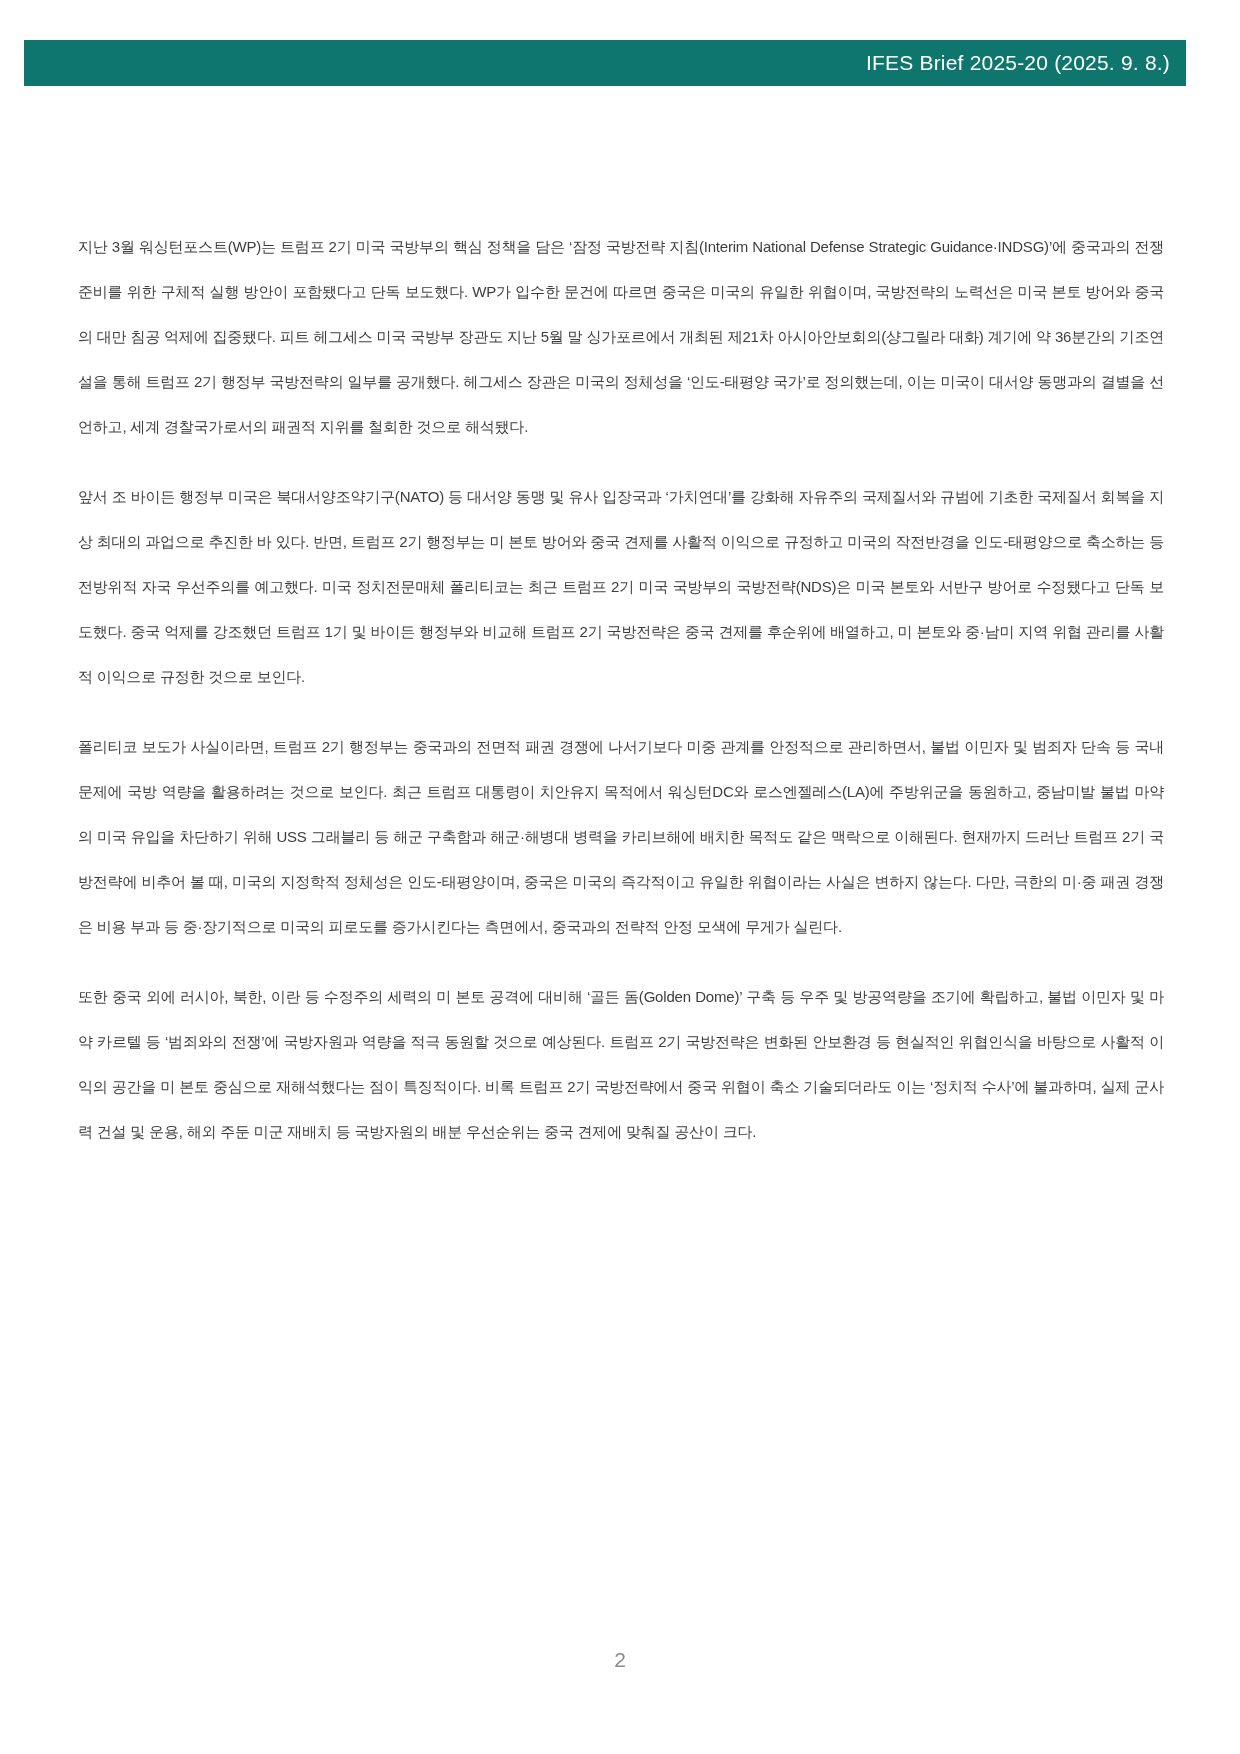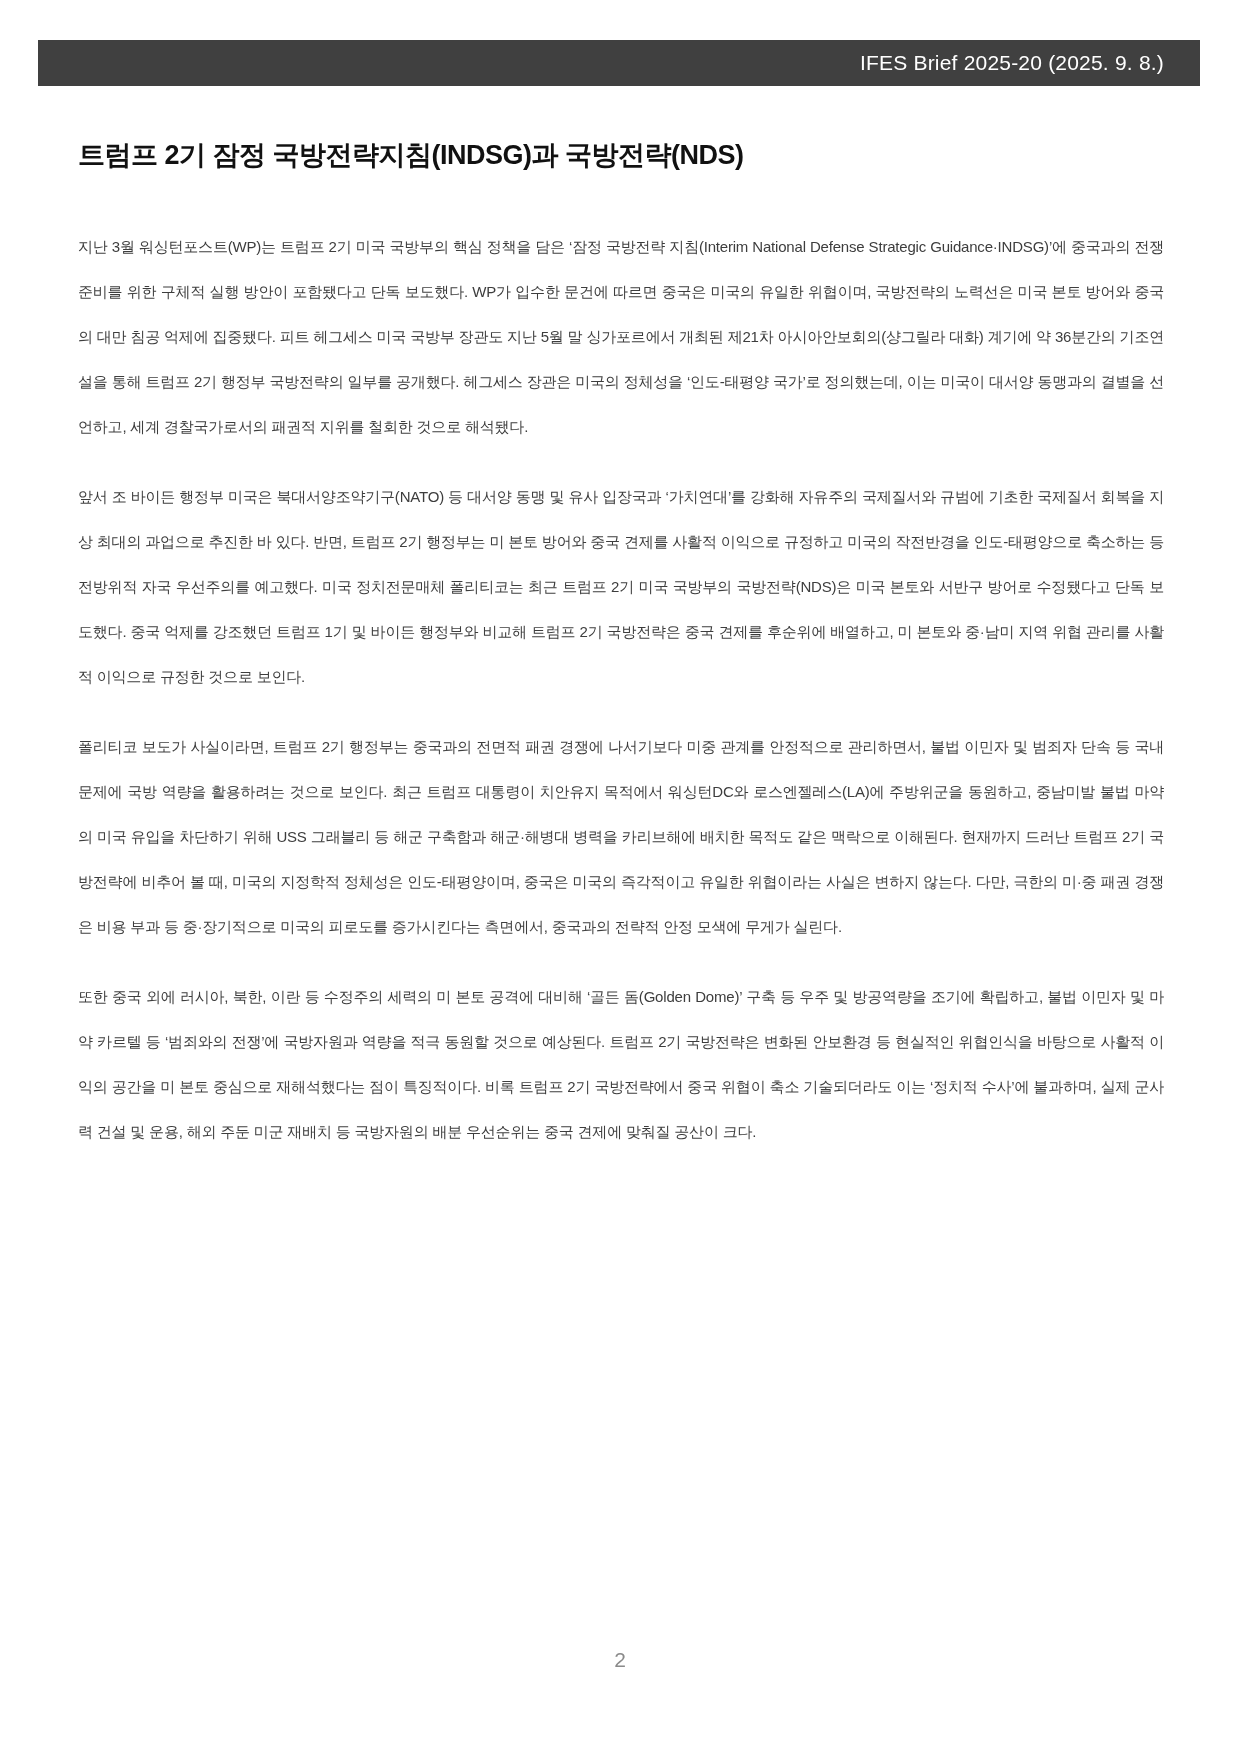--- a/index.html
+++ b/index.html
@@ -12,29 +12,29 @@
     overflow: hidden;
   }
   .page {
     width: 1240px;
     height: 1754px;
     background: #ffffff;
     position: relative;
   }
   .header-bar {
     position: absolute;
-    left: 38px;
+    left: 24px;
     top: 40px;
     width: 1162px;
     height: 46px;
-    background: #404040;
+    background: #0f766e;
     display: flex;
     align-items: center;
     justify-content: flex-end;
-    padding-right: 36px;
+    padding-right: 16px;
   }
   .header-bar .brief-label {
     color: #ffffff;
     font-size: 21px;
     font-weight: 400;
     letter-spacing: 0.2px;
     white-space: nowrap;
   }
   .doc-title {
     position: absolute;
@@ -80,21 +80,20 @@
 </style>
 </head>
 <body>
 
 <div class="page">
 
   <div class="header-bar">
     <span class="brief-label">IFES Brief 2025-20 (2025. 9. 8.)</span>
   </div>
 
-  <h1 class="doc-title">트럼프 2기 잠정 국방전략지침(INDSG)과 국방전략(NDS)</h1>
 
   <div class="doc-body">
     <p>지난 3월 워싱턴포스트(WP)는 트럼프 2기 미국 국방부의 핵심 정책을 담은 ‘잠정 국방전략 지침(Interim National Defense Strategic Guidance·INDSG)’에 중국과의 전쟁 준비를 위한 구체적 실행 방안이 포함됐다고 단독 보도했다. WP가 입수한 문건에 따르면 중국은 미국의 유일한 위협이며, 국방전략의 노력선은 미국 본토 방어와 중국의 대만 침공 억제에 집중됐다. 피트 헤그세스 미국 국방부 장관도 지난 5월 말 싱가포르에서 개최된 제21차 아시아안보회의(샹그릴라 대화) 계기에 약 36분간의 기조연설을 통해 트럼프 2기 행정부 국방전략의 일부를 공개했다. 헤그세스 장관은 미국의 정체성을 ‘인도-태평양 국가’로 정의했는데, 이는 미국이 대서양 동맹과의 결별을 선언하고, 세계 경찰국가로서의 패권적 지위를 철회한 것으로 해석됐다.</p>
     <p>앞서 조 바이든 행정부 미국은 북대서양조약기구(NATO) 등 대서양 동맹 및 유사 입장국과 ‘가치연대’를 강화해 자유주의 국제질서와 규범에 기초한 국제질서 회복을 지상 최대의 과업으로 추진한 바 있다. 반면, 트럼프 2기 행정부는 미 본토 방어와 중국 견제를 사활적 이익으로 규정하고 미국의 작전반경을 인도-태평양으로 축소하는 등 전방위적 자국 우선주의를 예고했다. 미국 정치전문매체 폴리티코는 최근 트럼프 2기 미국 국방부의 국방전략(NDS)은 미국 본토와 서반구 방어로 수정됐다고 단독 보도했다. 중국 억제를 강조했던 트럼프 1기 및 바이든 행정부와 비교해 트럼프 2기 국방전략은 중국 견제를 후순위에 배열하고, 미 본토와 중·남미 지역 위협 관리를 사활적 이익으로 규정한 것으로 보인다.</p>
     <p>폴리티코 보도가 사실이라면, 트럼프 2기 행정부는 중국과의 전면적 패권 경쟁에 나서기보다 미중 관계를 안정적으로 관리하면서, 불법 이민자 및 범죄자 단속 등 국내 문제에 국방 역량을 활용하려는 것으로 보인다. 최근 트럼프 대통령이 치안유지 목적에서 워싱턴DC와 로스엔젤레스(LA)에 주방위군을 동원하고, 중남미발 불법 마약의 미국 유입을 차단하기 위해 USS 그래블리 등 해군 구축함과 해군·해병대 병력을 카리브해에 배치한 목적도 같은 맥락으로 이해된다. 현재까지 드러난 트럼프 2기 국방전략에 비추어 볼 때, 미국의 지정학적 정체성은 인도-태평양이며, 중국은 미국의 즉각적이고 유일한 위협이라는 사실은 변하지 않는다. 다만, 극한의 미·중 패권 경쟁은 비용 부과 등 중·장기적으로 미국의 피로도를 증가시킨다는 측면에서, 중국과의 전략적 안정 모색에 무게가 실린다.</p>
     <p>또한 중국 외에 러시아, 북한, 이란 등 수정주의 세력의 미 본토 공격에 대비해 ‘골든 돔(Golden Dome)’ 구축 등 우주 및 방공역량을 조기에 확립하고, 불법 이민자 및 마약 카르텔 등 ‘범죄와의 전쟁’에 국방자원과 역량을 적극 동원할 것으로 예상된다. 트럼프 2기 국방전략은 변화된 안보환경 등 현실적인 위협인식을 바탕으로 사활적 이익의 공간을 미 본토 중심으로 재해석했다는 점이 특징적이다. 비록 트럼프 2기 국방전략에서 중국 위협이 축소 기술되더라도 이는 ‘정치적 수사’에 불과하며, 실제 군사력 건설 및 운용, 해외 주둔 미군 재배치 등 국방자원의 배분 우선순위는 중국 견제에 맞춰질 공산이 크다.</p>
   </div>
 
   <div class="page-footer">
     <span class="page-number">2</span>

